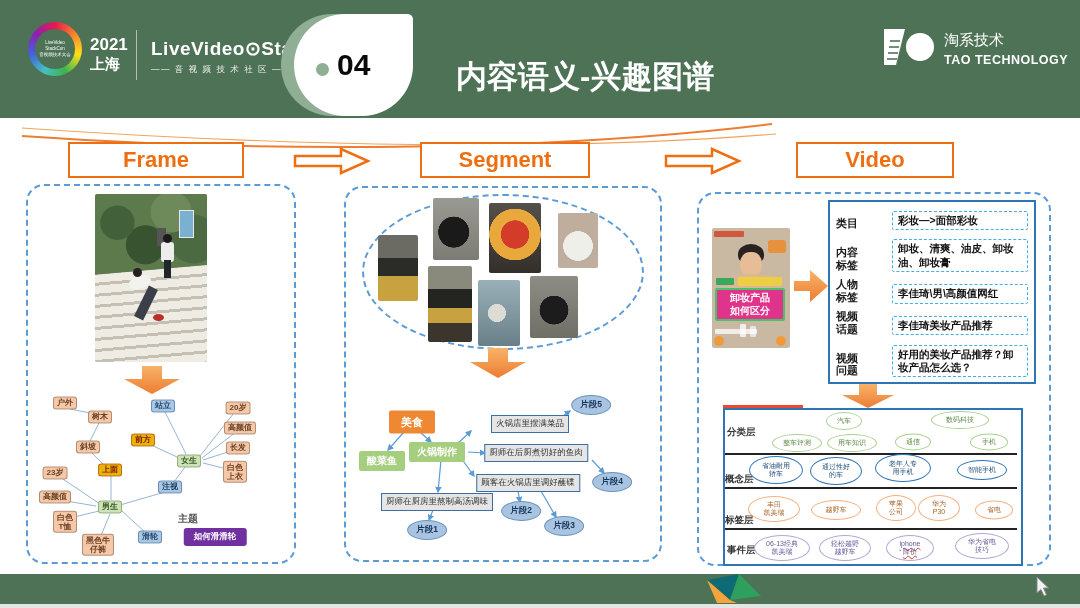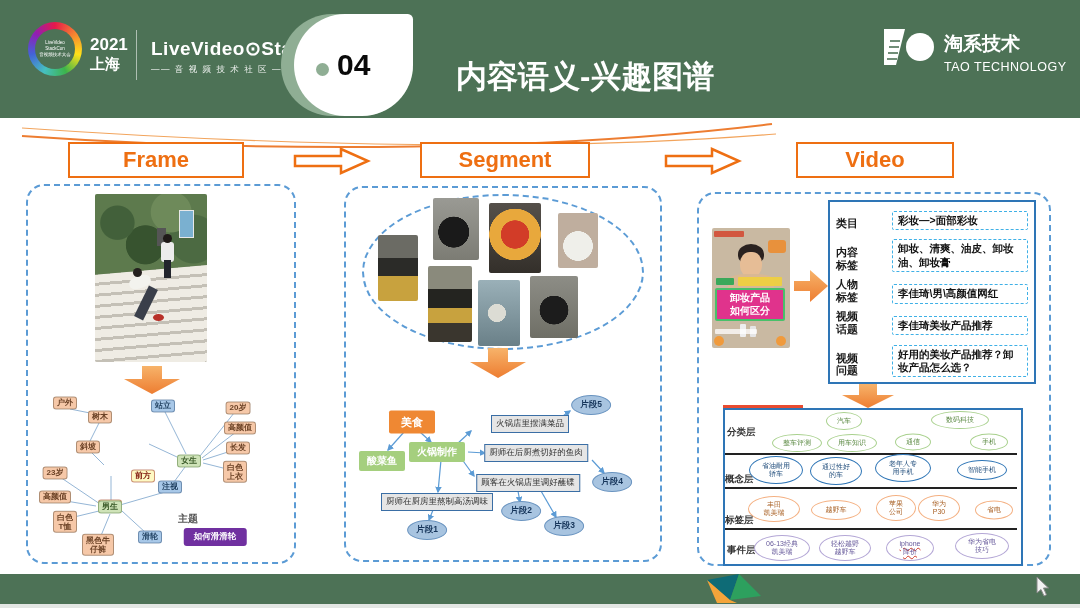--- a/index.html
+++ b/index.html
@@ -15,21 +15,21 @@
   
   .stage-box{position:absolute;height:32px;background:#fff;border:2.5px solid #ee6f12;color:#ee6f12;
              font-weight:bold;font-size:22px;display:flex;align-items:center;justify-content:center;z-index:2;}
   .dash-box{position:absolute;border:2px dashed #5b9bd5;border-radius:18px;background:transparent;z-index:0;}
   
   .mnode{position:absolute;transform:translate(-50%,-50%);font-size:8px;font-weight:700;line-height:1.15;
          padding:1px 3px;border-radius:3px;border:1px solid rgba(90,70,50,.45);text-align:center;white-space:pre-line;z-index:2;}
   .c-peach{background:#f6c8a8;color:#6b4226;}
   .c-blue{background:#a8c8e8;color:#1f3f5f;border-color:rgba(40,70,110,.45);}
   .c-green{background:#cfe3b8;color:#3a5a28;border-color:rgba(70,110,50,.45);}
-  .c-red{background:#fef9c3;color:#7e150b;border-color:rgba(150,40,30,.5);margin-top:36px;}
+  .c-red{background:#eab308;color:#7e150b;border-color:rgba(150,40,30,.5);}
   .topic-label{position:absolute;font-size:10px;font-weight:700;color:#555;z-index:2;}
   .topic-box{position:absolute;transform:translate(-50%,-50%);background:#7030a0;color:#fff;font-size:8.5px;font-weight:700;
              padding:3px 10px;border-radius:3px;z-index:2;white-space:nowrap;}
   .sgr{position:absolute;transform:translate(-50%,-50%);z-index:2;text-align:center;white-space:nowrap;}
   .sg-orange{background:#ef8833;color:#fff;font-weight:700;font-size:11px;padding:4px 12px;border-radius:2px;}
   .sg-green{background:#a5cf7e;color:#fff;font-weight:700;font-size:10px;padding:3px 8px;border-radius:2px;}
   .sg-event{background:#e5e5e5;border:1.2px solid #3a6ea5;color:#333;font-size:8.5px;padding:2px 4px;}
   .sg-clip{background:#a8c4e0;border:1px solid #6a94c0;color:#16355a;font-weight:700;font-size:8.5px;
            border-radius:50%;padding:3px 8px;}
   
@@ -84,22 +84,22 @@
 
     <svg class="abs" style="left:884px;top:27px;" width="52" height="42" viewBox="0 0 52 42">
       <polygon points="0,2 21,2 12,38 0,38" fill="#fff"></polygon>
       <line x1="6" y1="14" x2="16" y2="14" stroke="#4d7256" stroke-width="1.6"></line>
       <line x1="5" y1="20" x2="15" y2="20" stroke="#4d7256" stroke-width="1.6"></line>
       <line x1="4" y1="26" x2="14" y2="26" stroke="#4d7256" stroke-width="1.6"></line>
       <line x1="3" y1="32" x2="13" y2="32" stroke="#4d7256" stroke-width="1.6"></line>
       <circle cx="36" cy="20" r="14" fill="#fff"></circle>
     </svg>
     <div class="abs hdr-txt" style="left:944px;top:31px;">
-      <div style="font-size:19px;font-weight:700;">淘系技术</div>
-      <div style="font-size:12.5px;font-weight:400;letter-spacing:.5px;margin-top:3px;">TAO TECHNOLOGY</div>
+      <div style="font-size:15px;font-weight:400;">淘系技术</div>
+      <div style="font-size:12.5px;font-weight:700;letter-spacing:.5px;margin-top:3px;">TAO TECHNOLOGY</div>
     </div>
   </div>
 
   <svg id="edges" width="1080" height="608" viewBox="0 0 1080 608">
     <defs>
       <linearGradient id="gO" x1="0" y1="0" x2="0" y2="1">
         <stop offset="0" stop-color="#f7b36a"></stop>
           <stop offset="1" stop-color="#ed7d31"></stop>
       </linearGradient>
       <marker id="aS" viewBox="0 0 10 10" refX="8" refY="5" markerWidth="5.5" markerHeight="5.5" orient="auto">

